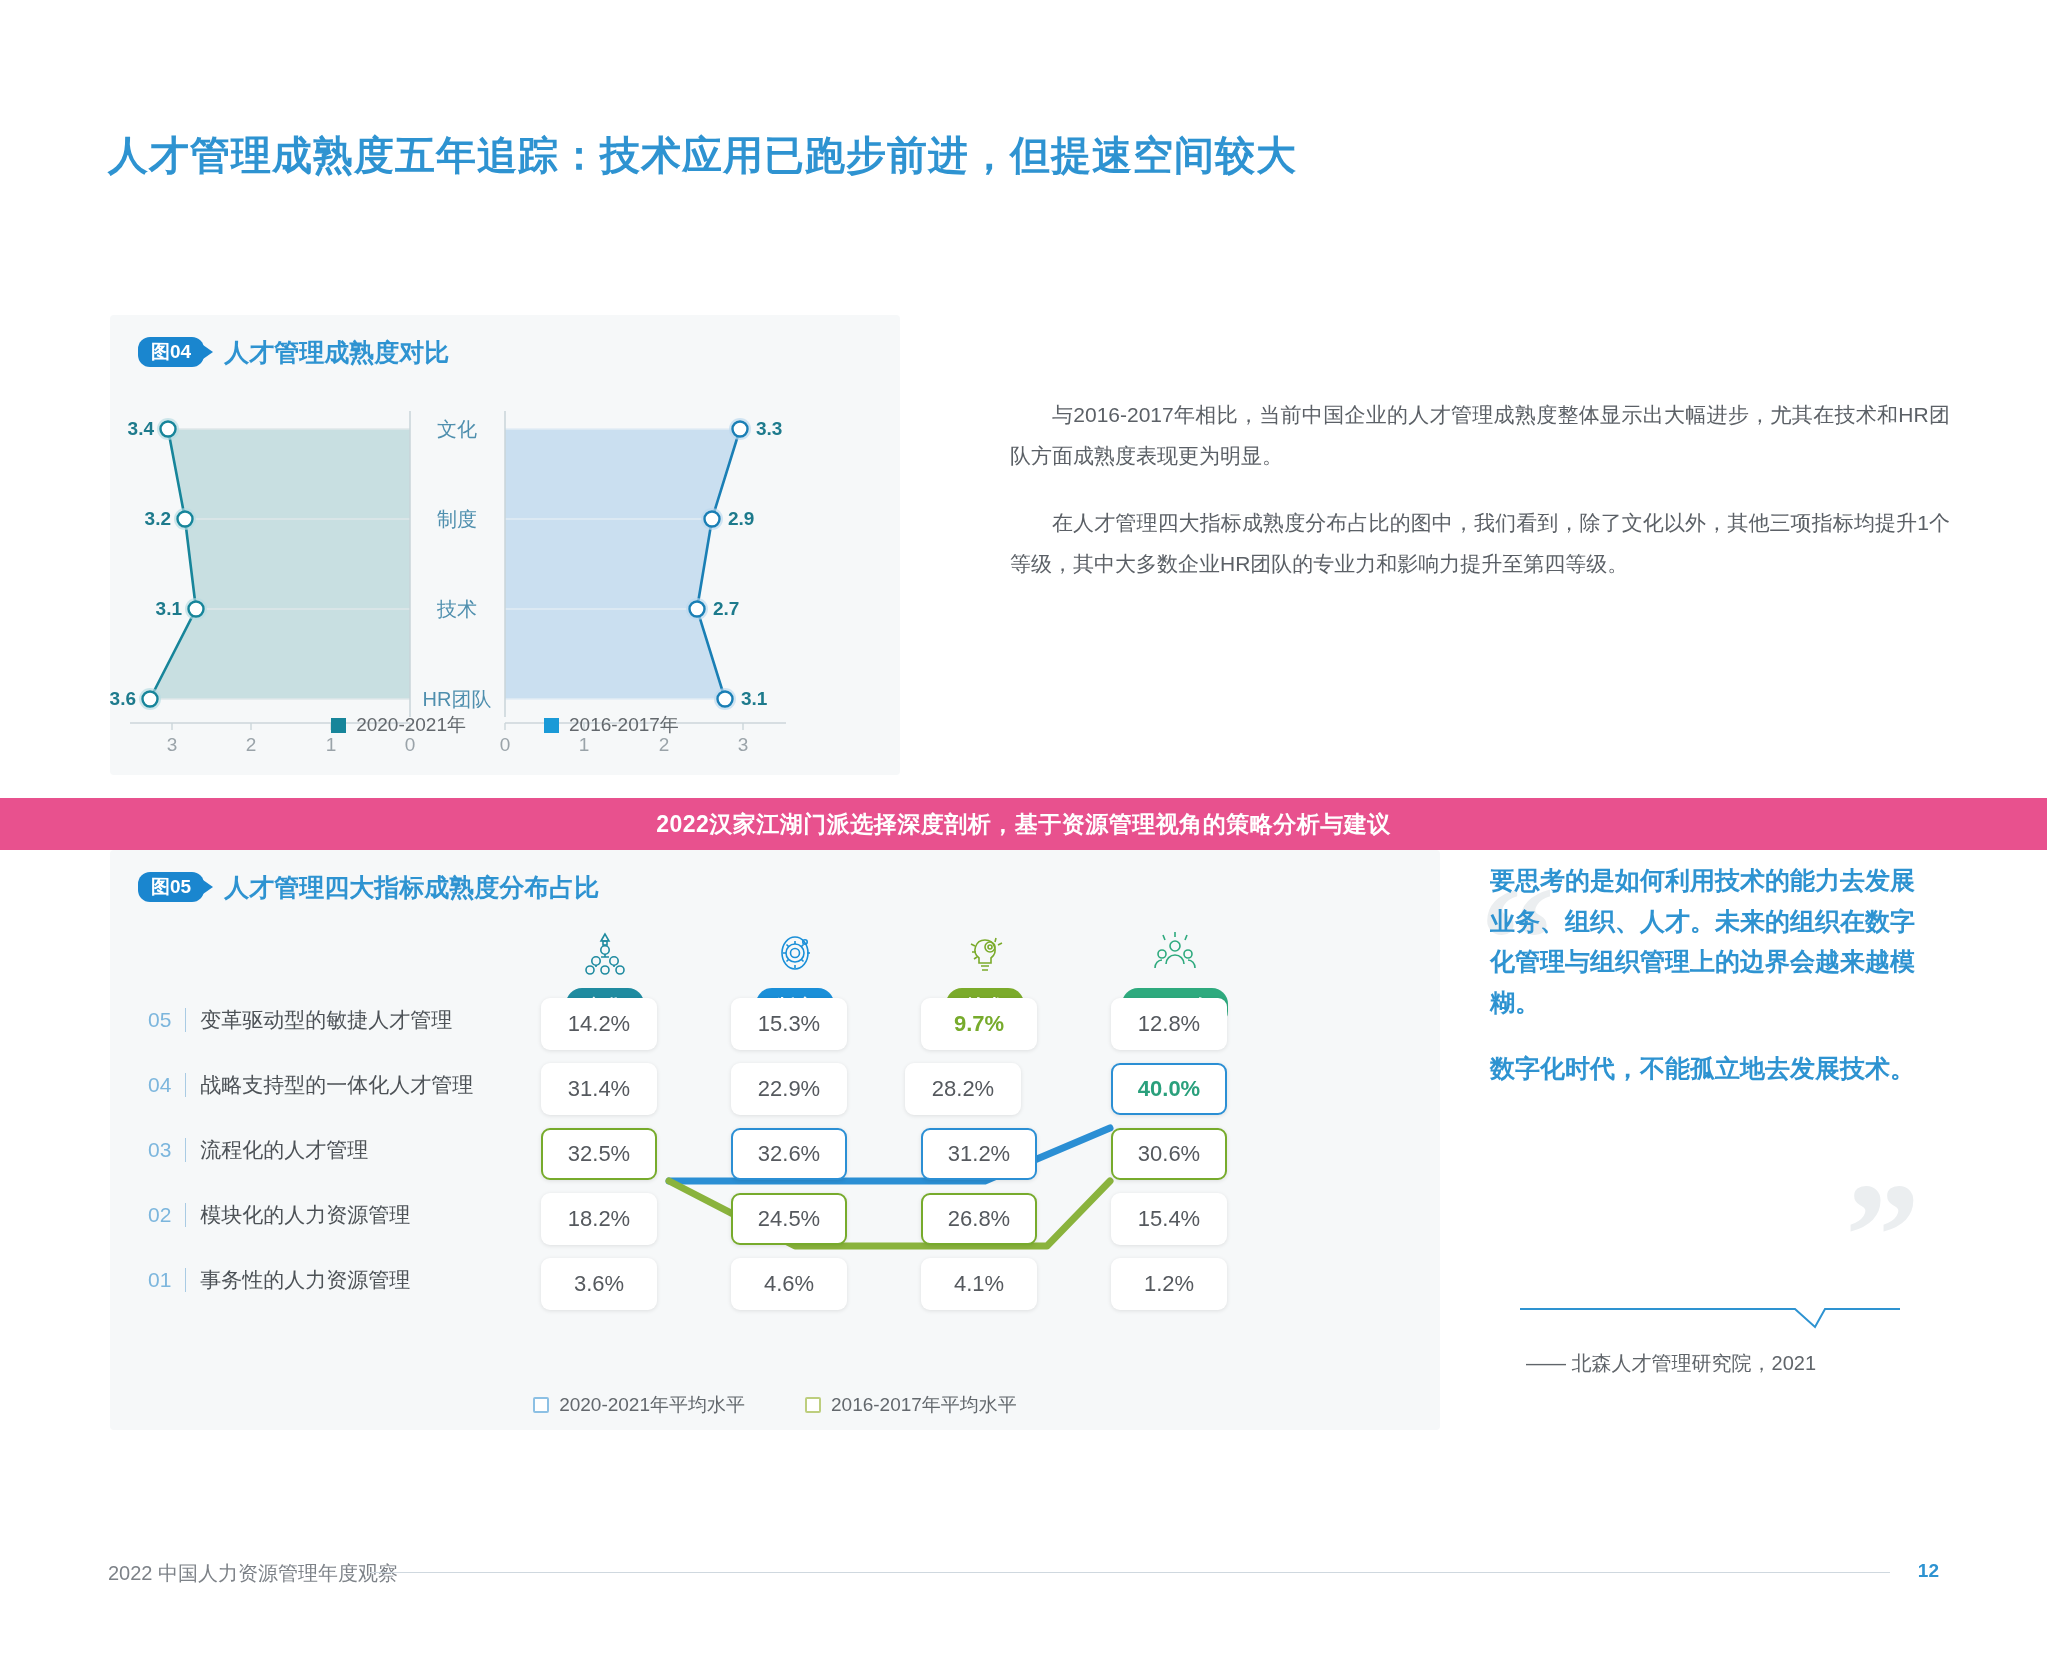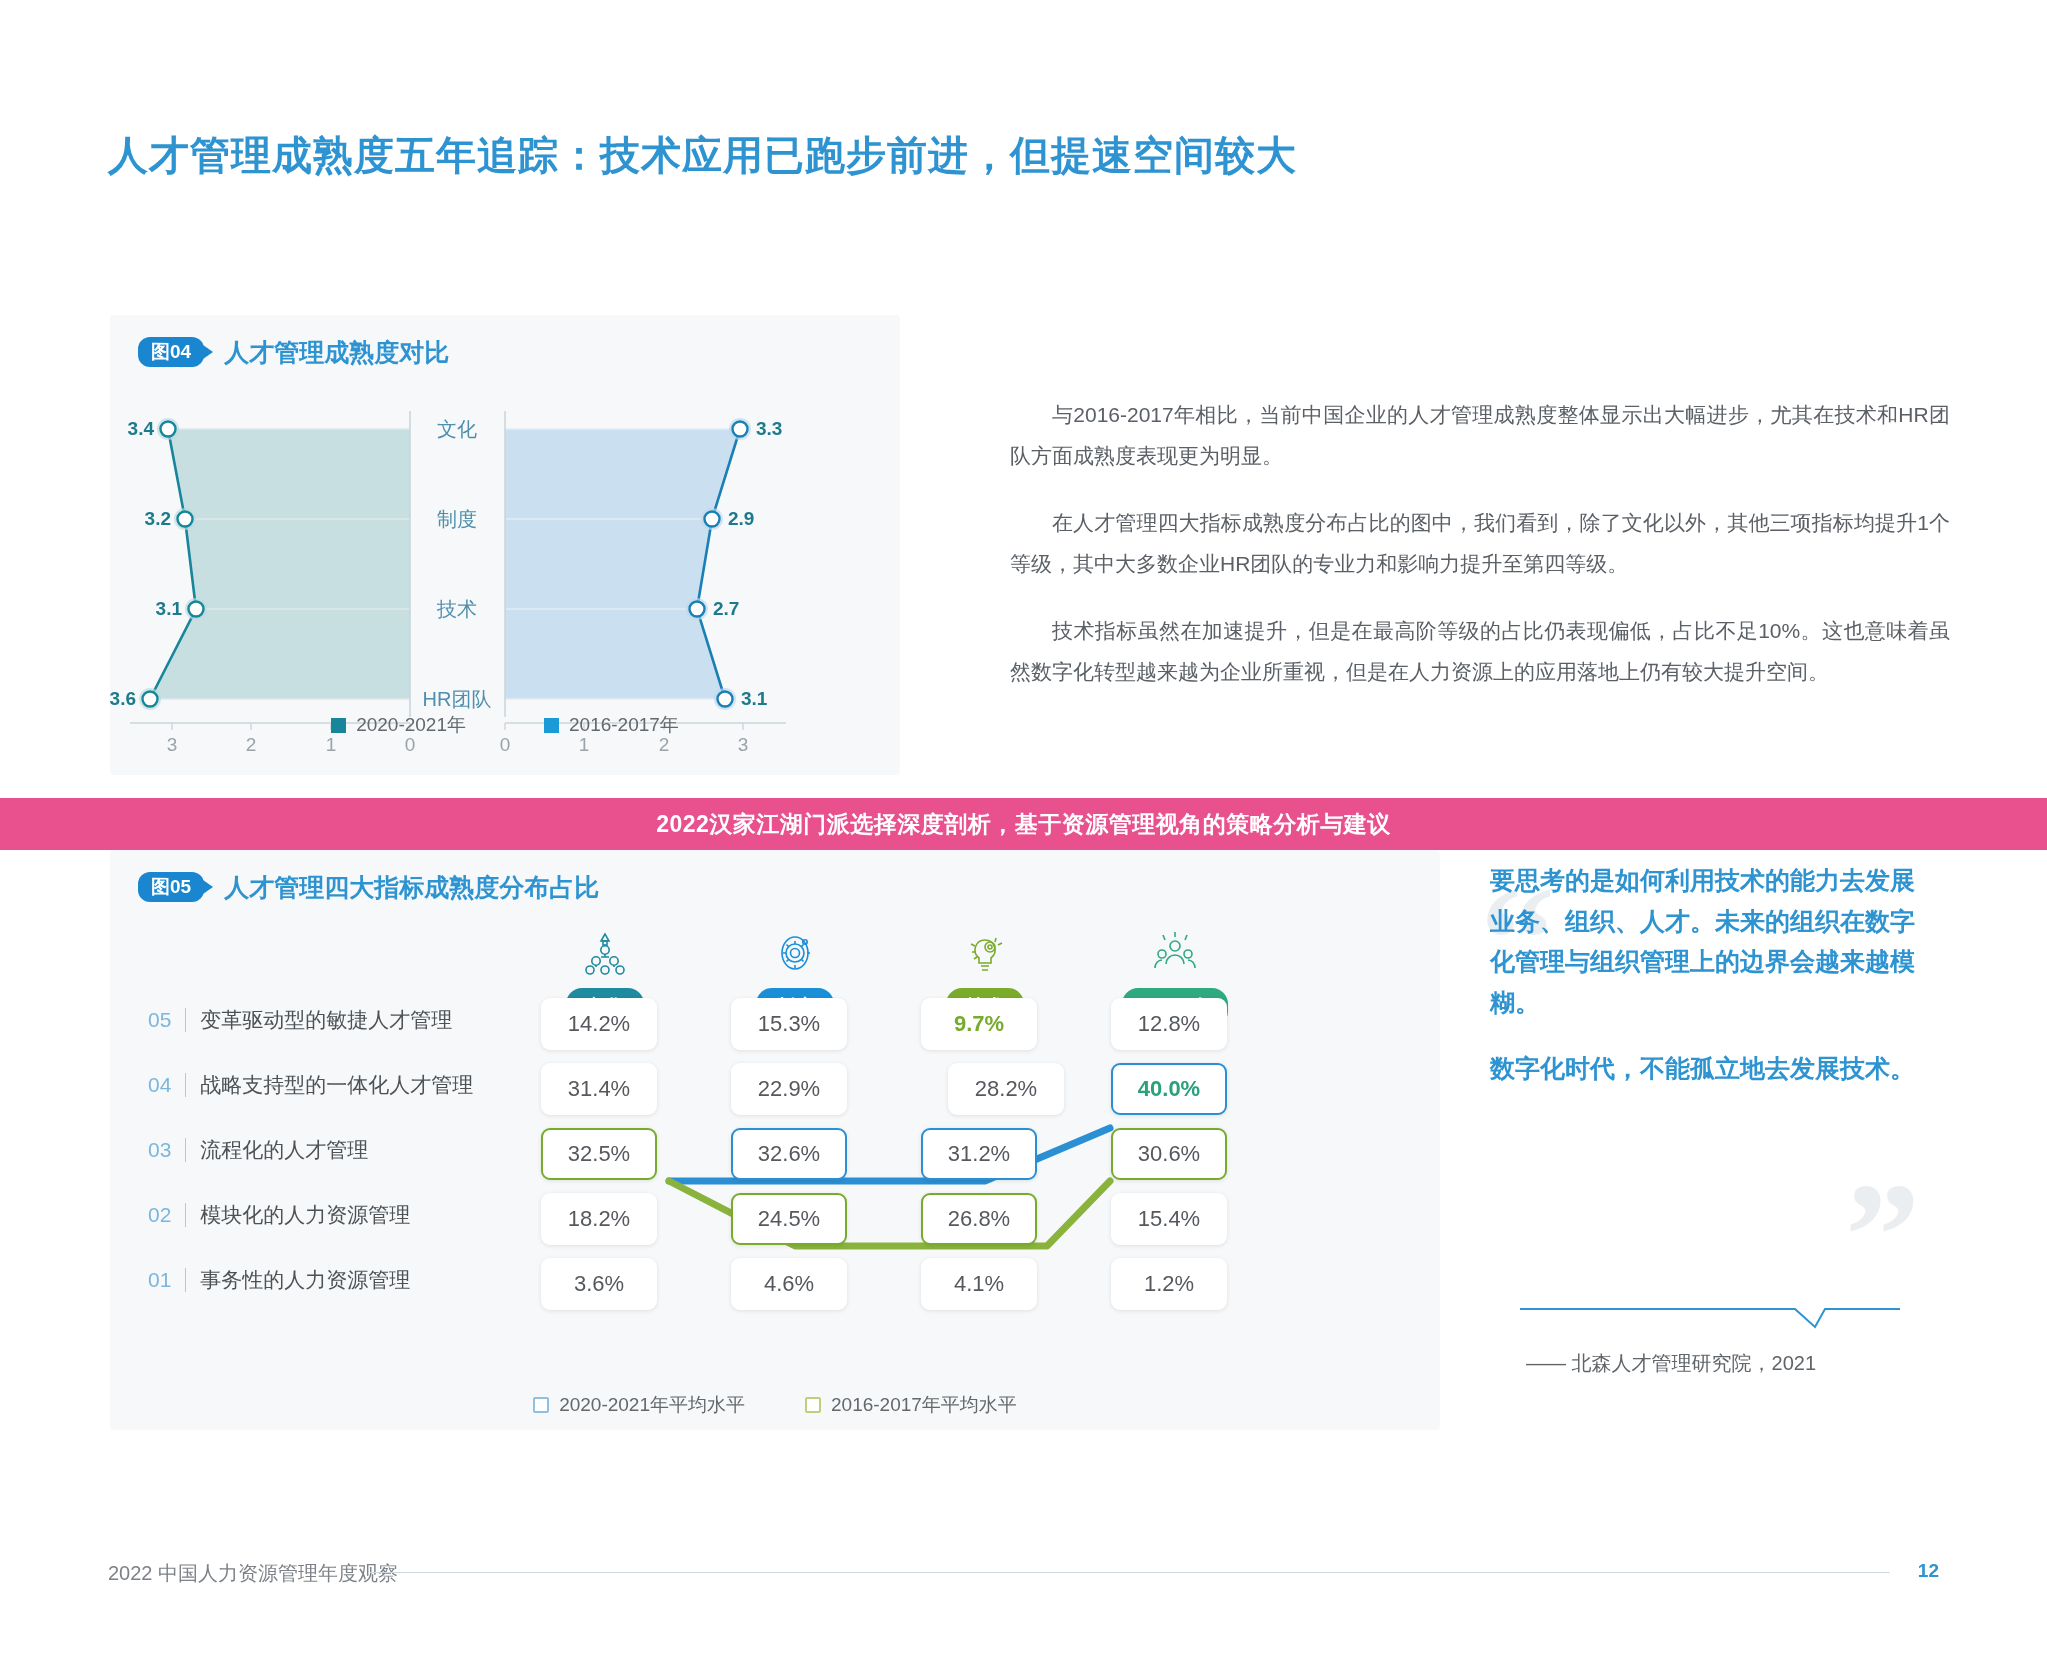--- a/index.html
+++ b/index.html
@@ -255,21 +255,20 @@
       <div style="display:flex;align-items:center;gap:10px;font-size:19px;color:#63686d;padding-left:20px;">
         <span style="width:15px;height:15px;background:#1a9ad7;display:inline-block;"></span>
         <span>2016-2017年</span>
       </div>
     </div>
   </div>
 
   <div class="bodytext">
     <p>与2016-2017年相比，当前中国企业的人才管理成熟度整体显示出大幅进步，尤其在技术和HR团队方面成熟度表现更为明显。</p>
     <p>在人才管理四大指标成熟度分布占比的图中，我们看到，除了文化以外，其他三项指标均提升1个等级，其中大多数企业HR团队的专业力和影响力提升至第四等级。</p>
-    <p>技术指标虽然在加速提升，但是在最高阶等级的占比仍表现偏低，占比不足10%。这也意味着虽然数字化转型越来越为企业所重视，但是在人力资源上的应用落地上仍有较大提升空间。</p>
   </div>
 
   <div class="banner">
     <span class="banner-text">2022汉家江湖门派选择深度剖析，基于资源管理视角的策略分析与建议</span>
   </div>
 
   <div class="fig05">
     <div class="fig-head">
       <span class="fig-badge">图05</span>
       <span class="fig-title">人才管理四大指标成熟度分布占比</span>
@@ -352,21 +351,21 @@
       <div class="cell txt-green" style="left:811px; top:92px;">9.7%</div>
       <div class="cell" style="left:1001px; top:92px;">12.8%</div>
 
       <div class="rowlabel" style="top:165px;">
         <span class="rowno">04</span>
         <span class="rowdiv"></span>
         <span class="rowname">战略支持型的一体化人才管理</span>
       </div>
       <div class="cell" style="left:431px; top:157px;">31.4%</div>
       <div class="cell" style="left:621px; top:157px;">22.9%</div>
-      <div class="cell" style="left:838px; top:157px;">28.2%</div>
+      <div class="cell" style="left:795px; top:157px;">28.2%</div>
       <div class="cell hl-blue txt-teal" style="left:1001px; top:157px;">40.0%</div>
 
       <div class="rowlabel" style="top:230px;">
         <span class="rowno">03</span>
         <span class="rowdiv"></span>
         <span class="rowname">流程化的人才管理</span>
       </div>
       <div class="cell hl-green" style="left:431px; top:222px;">32.5%</div>
       <div class="cell hl-blue" style="left:621px; top:222px;text-align:right;">32.6%</div>
       <div class="cell hl-blue" style="left:811px; top:222px;">31.2%</div>

